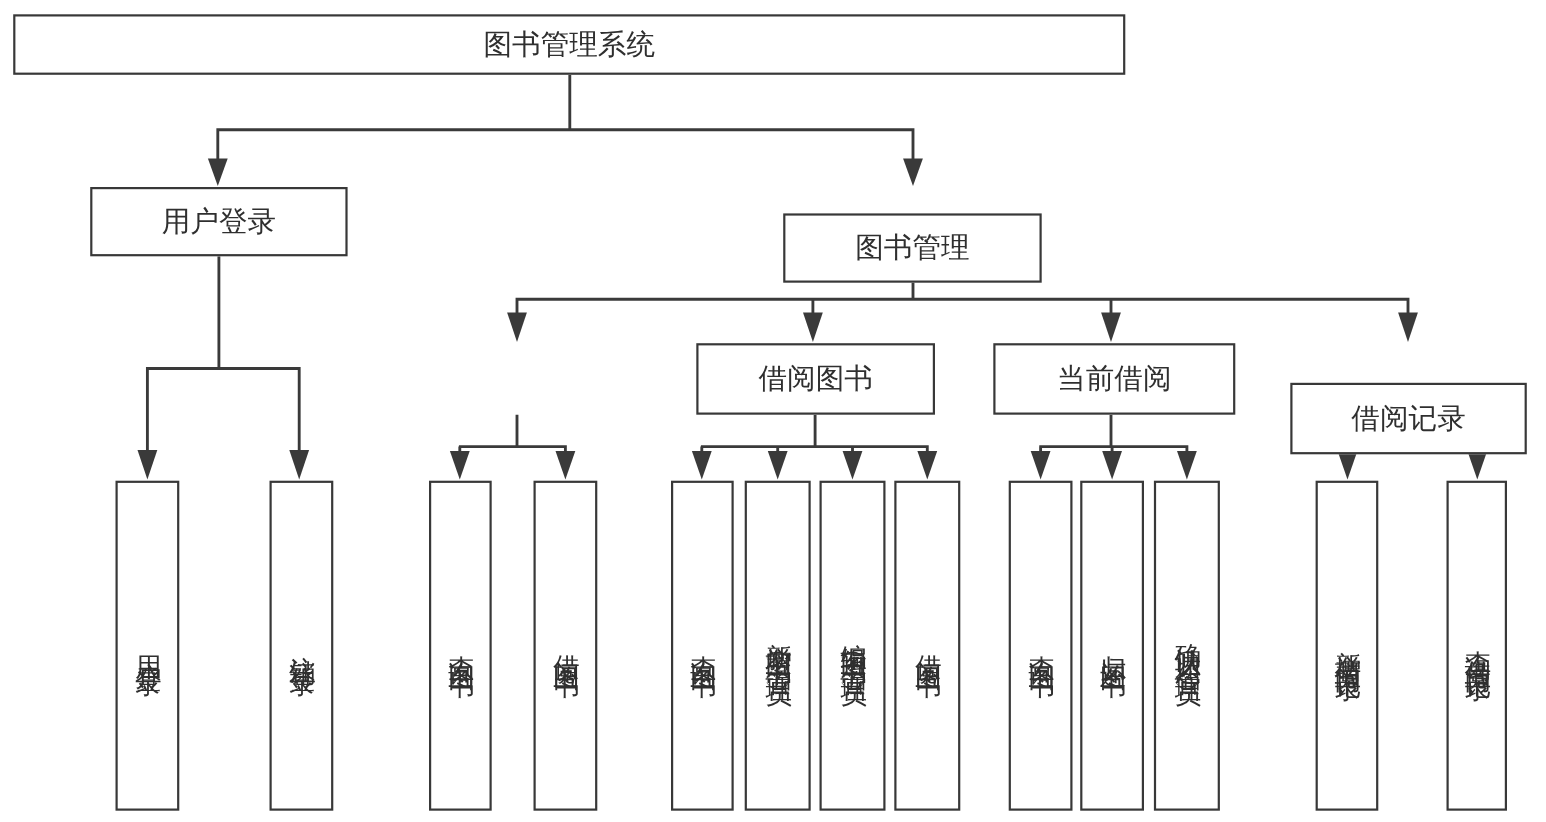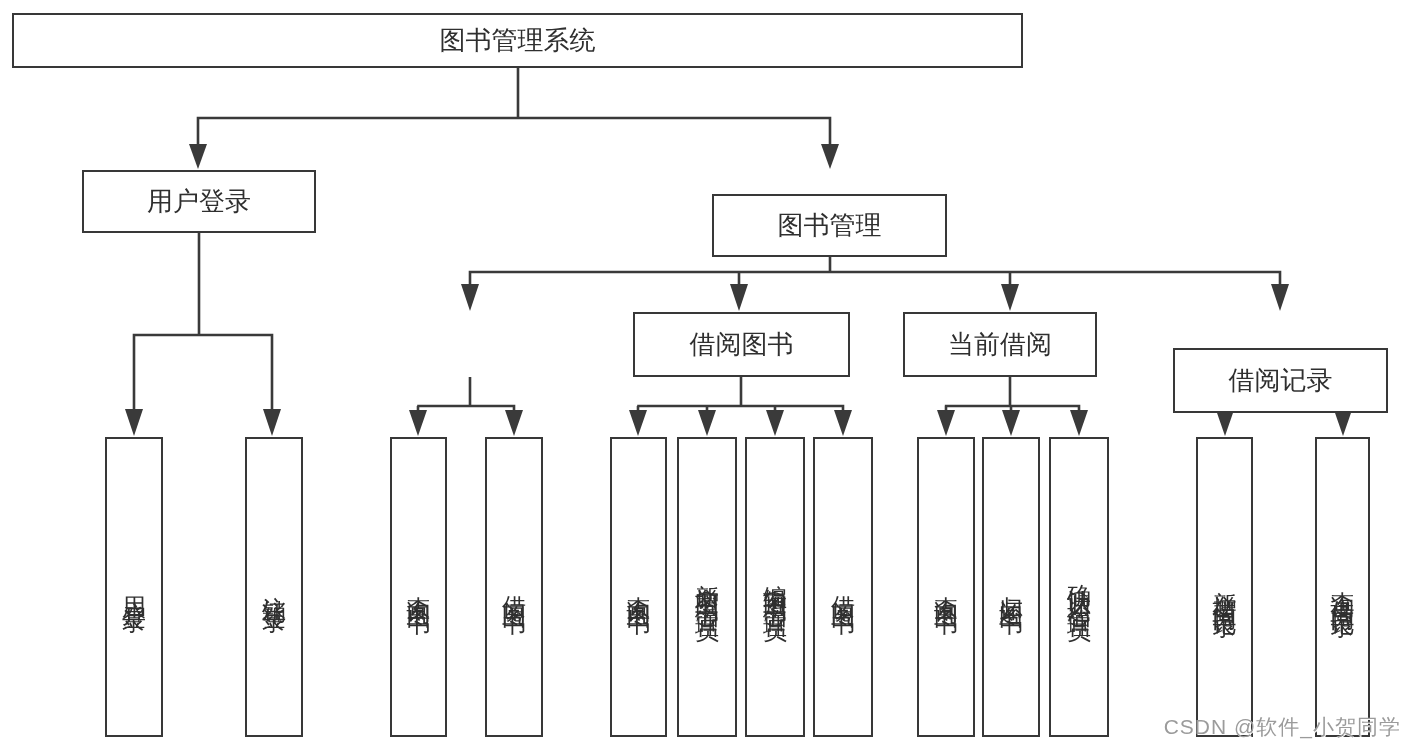--- a/index.html
+++ b/index.html
@@ -82,35 +82,34 @@
       <polygon points="1334,410 1352,410 1343,436"></polygon>
     </g>
   </svg>
 
   <div class="node" style="left:12px;top:13px;width:1011px;height:55px;">图书管理系统</div>
 
   <div class="node" style="left:82px;top:170px;width:234px;height:63px;">用户登录</div>
   <div class="node" style="left:712px;top:170px;width:235px;height:63px;margin-top:24px;">图书管理</div>
 
   <div class="node" style="left:633px;top:312px;width:217px;height:65px;">借阅图书</div>
-  <div class="node" style="left:903px;top:312px;width:194px;height:65px;">当前借阅</div>
+  <div class="node" style="left:903px;top:312px;width:220px;height:65px;">当前借阅</div>
   <div class="node" style="left:1173px;top:312px;width:215px;height:65px;margin-top:36px;">借阅记录</div>
 
   <div class="vnode" style="left:105px;width:58px;">用户登录</div>
   <div class="vnode" style="left:245px;width:58px;">注销登录</div>
 
   <div class="vnode" style="left:390px;width:57px;">查询图书</div>
   <div class="vnode" style="left:485px;width:58px;">借阅图书</div>
 
   <div class="vnode" style="left:610px;width:57px;">查询图书</div>
   <div class="vnode" style="left:677px;width:60px;">新增图书（管理员）</div>
   <div class="vnode" style="left:745px;width:60px;">编辑图书（管理员）</div>
   <div class="vnode" style="left:813px;width:60px;">借阅图书</div>
 
   <div class="vnode" style="left:917px;width:58px;">查询图书</div>
   <div class="vnode" style="left:982px;width:58px;">归还图书</div>
   <div class="vnode" style="left:1049px;width:60px;">确认归还（管理员）</div>
 
   <div class="vnode" style="left:1196px;width:57px;">新增借阅记录</div>
   <div class="vnode" style="left:1315px;width:55px;">查询借阅记录</div>
 
-  <div class="watermark">CSDN @软件_小贺同学</div>
 </div>
 
 </body></html>

